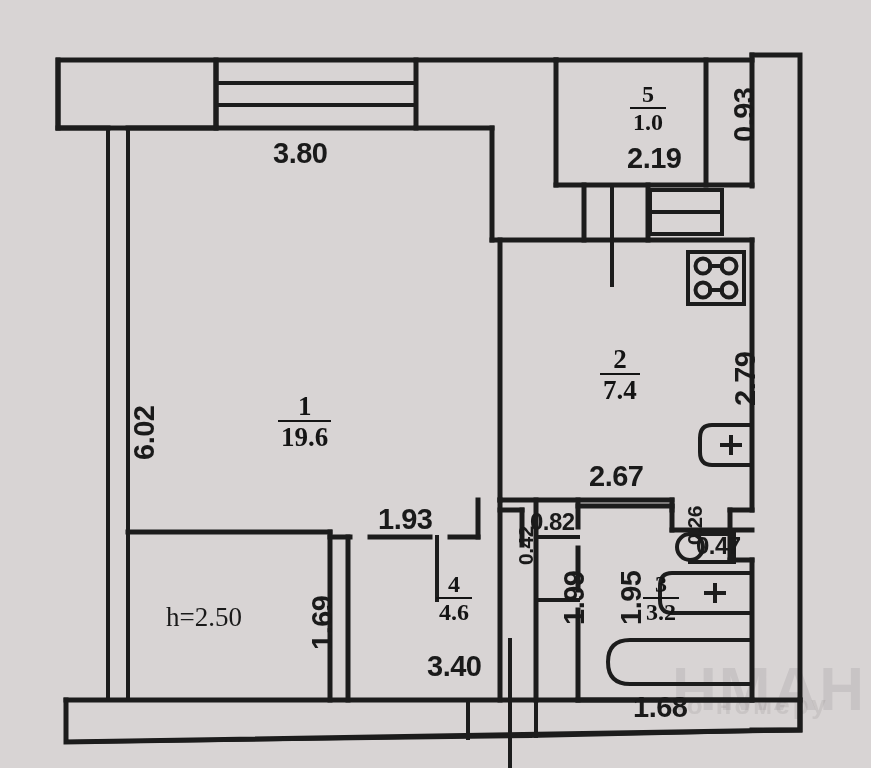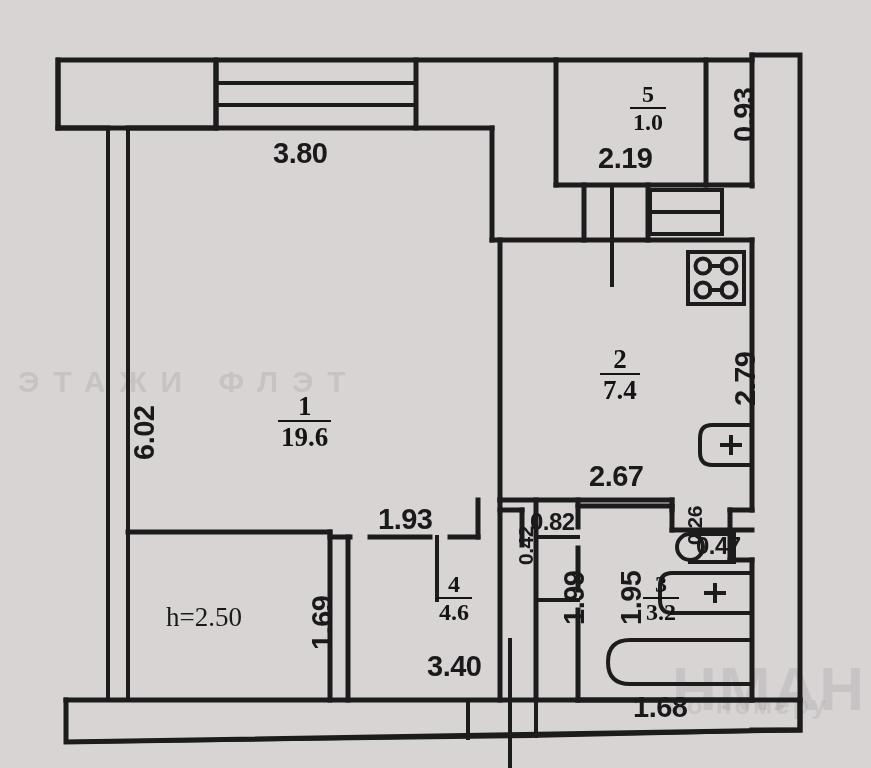--- a/index.html
+++ b/index.html
@@ -97,21 +97,20 @@
     font-size: 26px;
     letter-spacing: 3px;
     color: rgba(120, 112, 116, 0.15);
   }
 </style>
 </head>
 <body>
 
 <div id="plan-root">
 
-  <div class="wm wm-mid" style="left:18px; top:365px;">ЭТАЖИ  ФЛЭТ</div>
   <div class="wm wm-big" style="left:672px; top:653px;">НМАН</div>
   <div class="wm wm-sub" style="left:668px; top:690px;">по номеру</div>
 
   <svg id="plan-svg" viewBox="0 0 871 768">
     <g fill="none" stroke="#1c1c1c" stroke-linecap="square" stroke-linejoin="miter">
 
       <g>
         <rect x="58" y="60" width="158" height="68" stroke-width="5"></rect>
       </g>
 
@@ -274,21 +273,21 @@
 
   <div class="roomtag small" style="left:630px; top:82px;">
     <span class="num">5</span>
     <span class="area">1.0</span>
   </div>
 
   <div class="lbl dim" style="left:273px; top:139px;">3.80</div>
 
   <div class="lbl dim rot rot90" style="left:130px; top:460px;">6.02</div>
 
-  <div class="lbl dim" style="left:598px; top:144px;">2.19</div>
+  <div class="lbl dim" style="left:627px; top:144px;">2.19</div>
 
   <div class="lbl dim rot rot90" style="left:730px; top:142px;">0.93</div>
 
   <div class="lbl dim" style="left:589px; top:462px;">2.67</div>
 
   <div class="lbl dim rot rot90" style="left:731px; top:406px;">2.79</div>
 
   <div class="lbl dim" style="left:378px; top:505px;">1.93</div>
 
   <div class="lbl dim rot rot90" style="left:308px; top:650px;">1.69</div>

